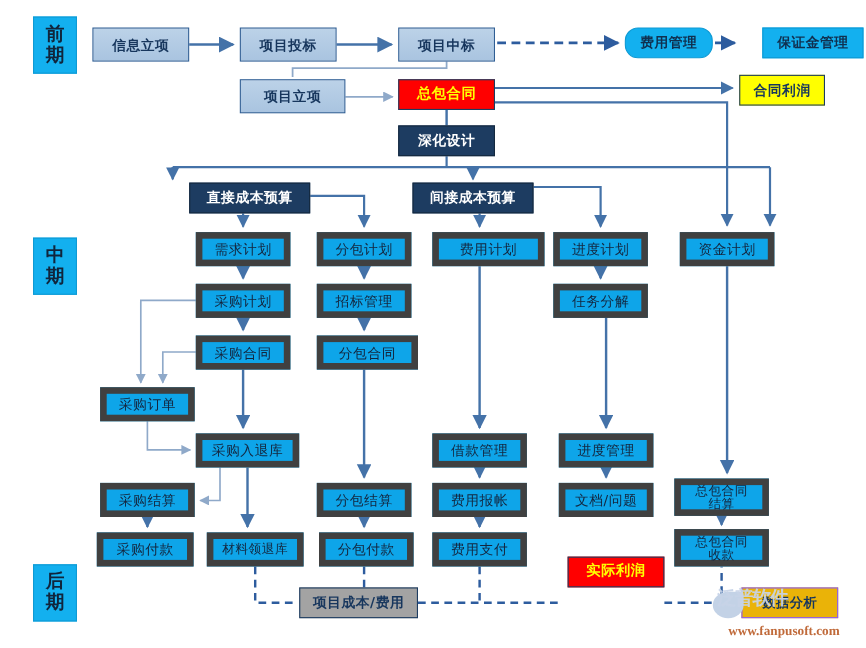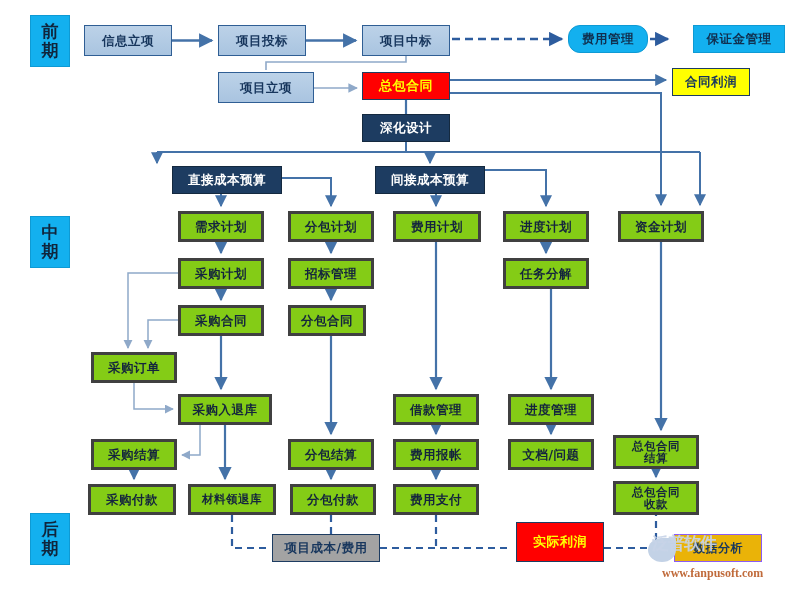--- a/index.html
+++ b/index.html
@@ -34,25 +34,25 @@
   }
   
   .st-lightblue {
     background: linear-gradient(180deg,#bcd2e8 0%,#a9c4e0 100%);
     border: 1px solid #2f5e94;
     color: #17365d;
     font-size: 12.5px;
     font-weight: 600;
   }
   .st-midblue {
-    background: #84cc16;
-    border: 3px solid #404040;
+    background: #0ea5e9;
+    border: 6px solid #404040;
     color: #14253d;
     font-size: 12.5px;
-    font-weight: 700;
+    font-weight: 400;
   }
   .st-darknavy {
     background: #1d3c61;
     border: 1px solid #14293f;
     color: #ffffff;
     font-size: 12.5px;
     font-weight: 700;
   }
   .st-cyan {
     background: #13b0ef;
@@ -321,42 +321,42 @@
 
   <div class="node st-darknavy" style="left:375px;top:166px;width:110px;height:28px;">
     <span>间接成本预算</span></div>
 
   <div class="node st-midblue" style="left:178px;top:211px;width:86px;height:31px;">
     <span>需求计划</span></div>
 
   <div class="node st-midblue" style="left:288px;top:211px;width:86px;height:31px;">
     <span>分包计划</span></div>
 
-  <div class="node st-midblue" style="left:393px;top:211px;width:88px;height:31px;">
+  <div class="node st-midblue" style="left:393px;top:211px;width:102px;height:31px;">
     <span>费用计划</span></div>
 
   <div class="node st-midblue" style="left:503px;top:211px;width:86px;height:31px;">
     <span>进度计划</span></div>
 
   <div class="node st-midblue" style="left:618px;top:211px;width:86px;height:31px;align-items:center;">
     <span>资金计划</span></div>
 
   <div class="node st-midblue" style="left:178px;top:258px;width:86px;height:31px;">
     <span>采购计划</span></div>
 
   <div class="node st-midblue" style="left:288px;top:258px;width:86px;height:31px;">
     <span>招标管理</span></div>
 
   <div class="node st-midblue" style="left:503px;top:258px;width:86px;height:31px;">
     <span>任务分解</span></div>
 
   <div class="node st-midblue" style="left:178px;top:305px;width:86px;height:31px;">
     <span>采购合同</span></div>
 
-  <div class="node st-midblue" style="left:288px;top:305px;width:78px;height:31px;">
+  <div class="node st-midblue" style="left:288px;top:305px;width:92px;height:31px;">
     <span>分包合同</span></div>
 
   <div class="node st-midblue" style="left:91px;top:352px;width:86px;height:31px;">
     <span>采购订单</span></div>
 
   <div class="node st-midblue" style="left:178px;top:394px;width:94px;height:31px;">
     <span>采购入退库</span></div>
 
   <div class="node st-midblue" style="left:393px;top:394px;width:86px;height:31px;">
     <span>借款管理</span></div>
@@ -392,21 +392,21 @@
   <div class="node st-midblue" style="left:393px;top:484px;width:86px;height:31px;">
     <span>费用支付</span></div>
 
   <div class="node st-midblue" style="left:613px;top:481px;width:86px;height:34px;font-size:11.5px;">
     <span>总包合同
 收款</span></div>
 
   <div class="node st-amber" style="left:272px;top:534px;width:108px;height:28px;">
     <span>项目成本/费用</span></div>
 
-  <div class="node st-red" style="left:516px;top:522px;width:88px;height:40px;">
+  <div class="node st-red" style="left:516px;top:506px;width:88px;height:28px;">
     <span>实际利润</span></div>
 
   <div class="node st-gray" style="left:674px;top:534px;width:88px;height:28px;">
     <span>数据分析</span></div>
 
   <div id="watermark">
     <div class="wm-mark"></div>
     <div class="wm-text">泛普软件</div>
     <div class="wm-url">www.fanpusoft.com</div>
   </div>

